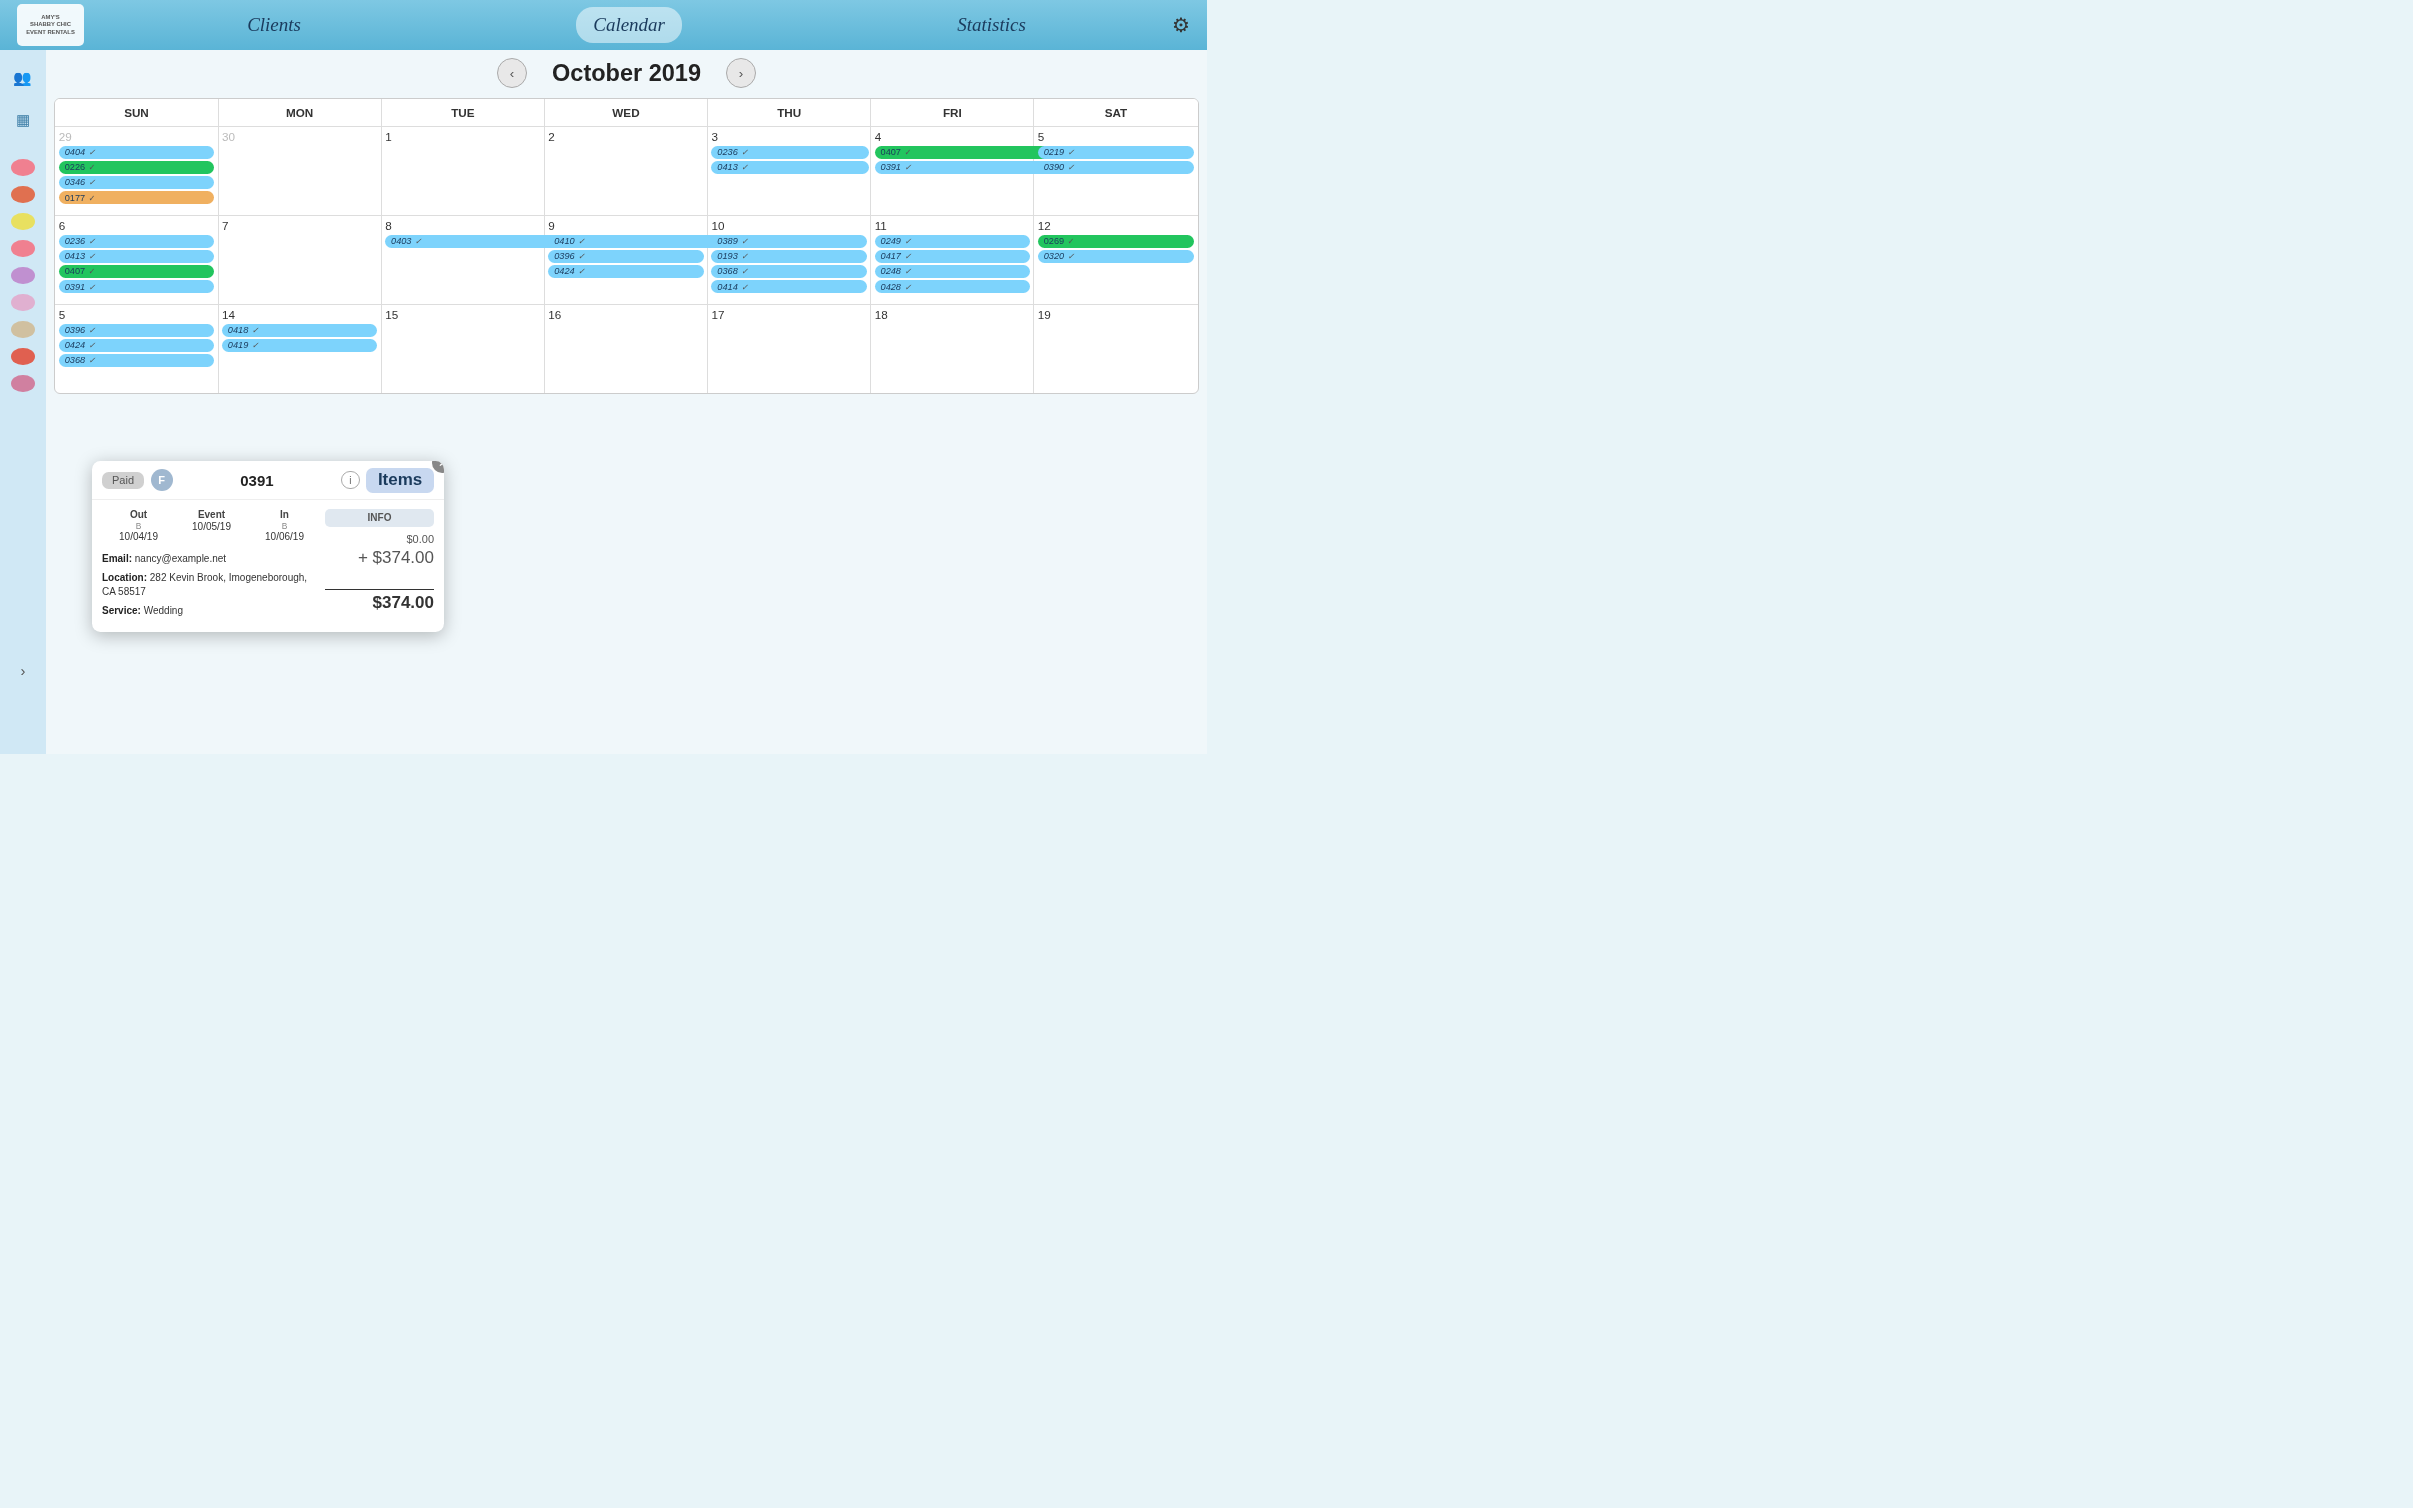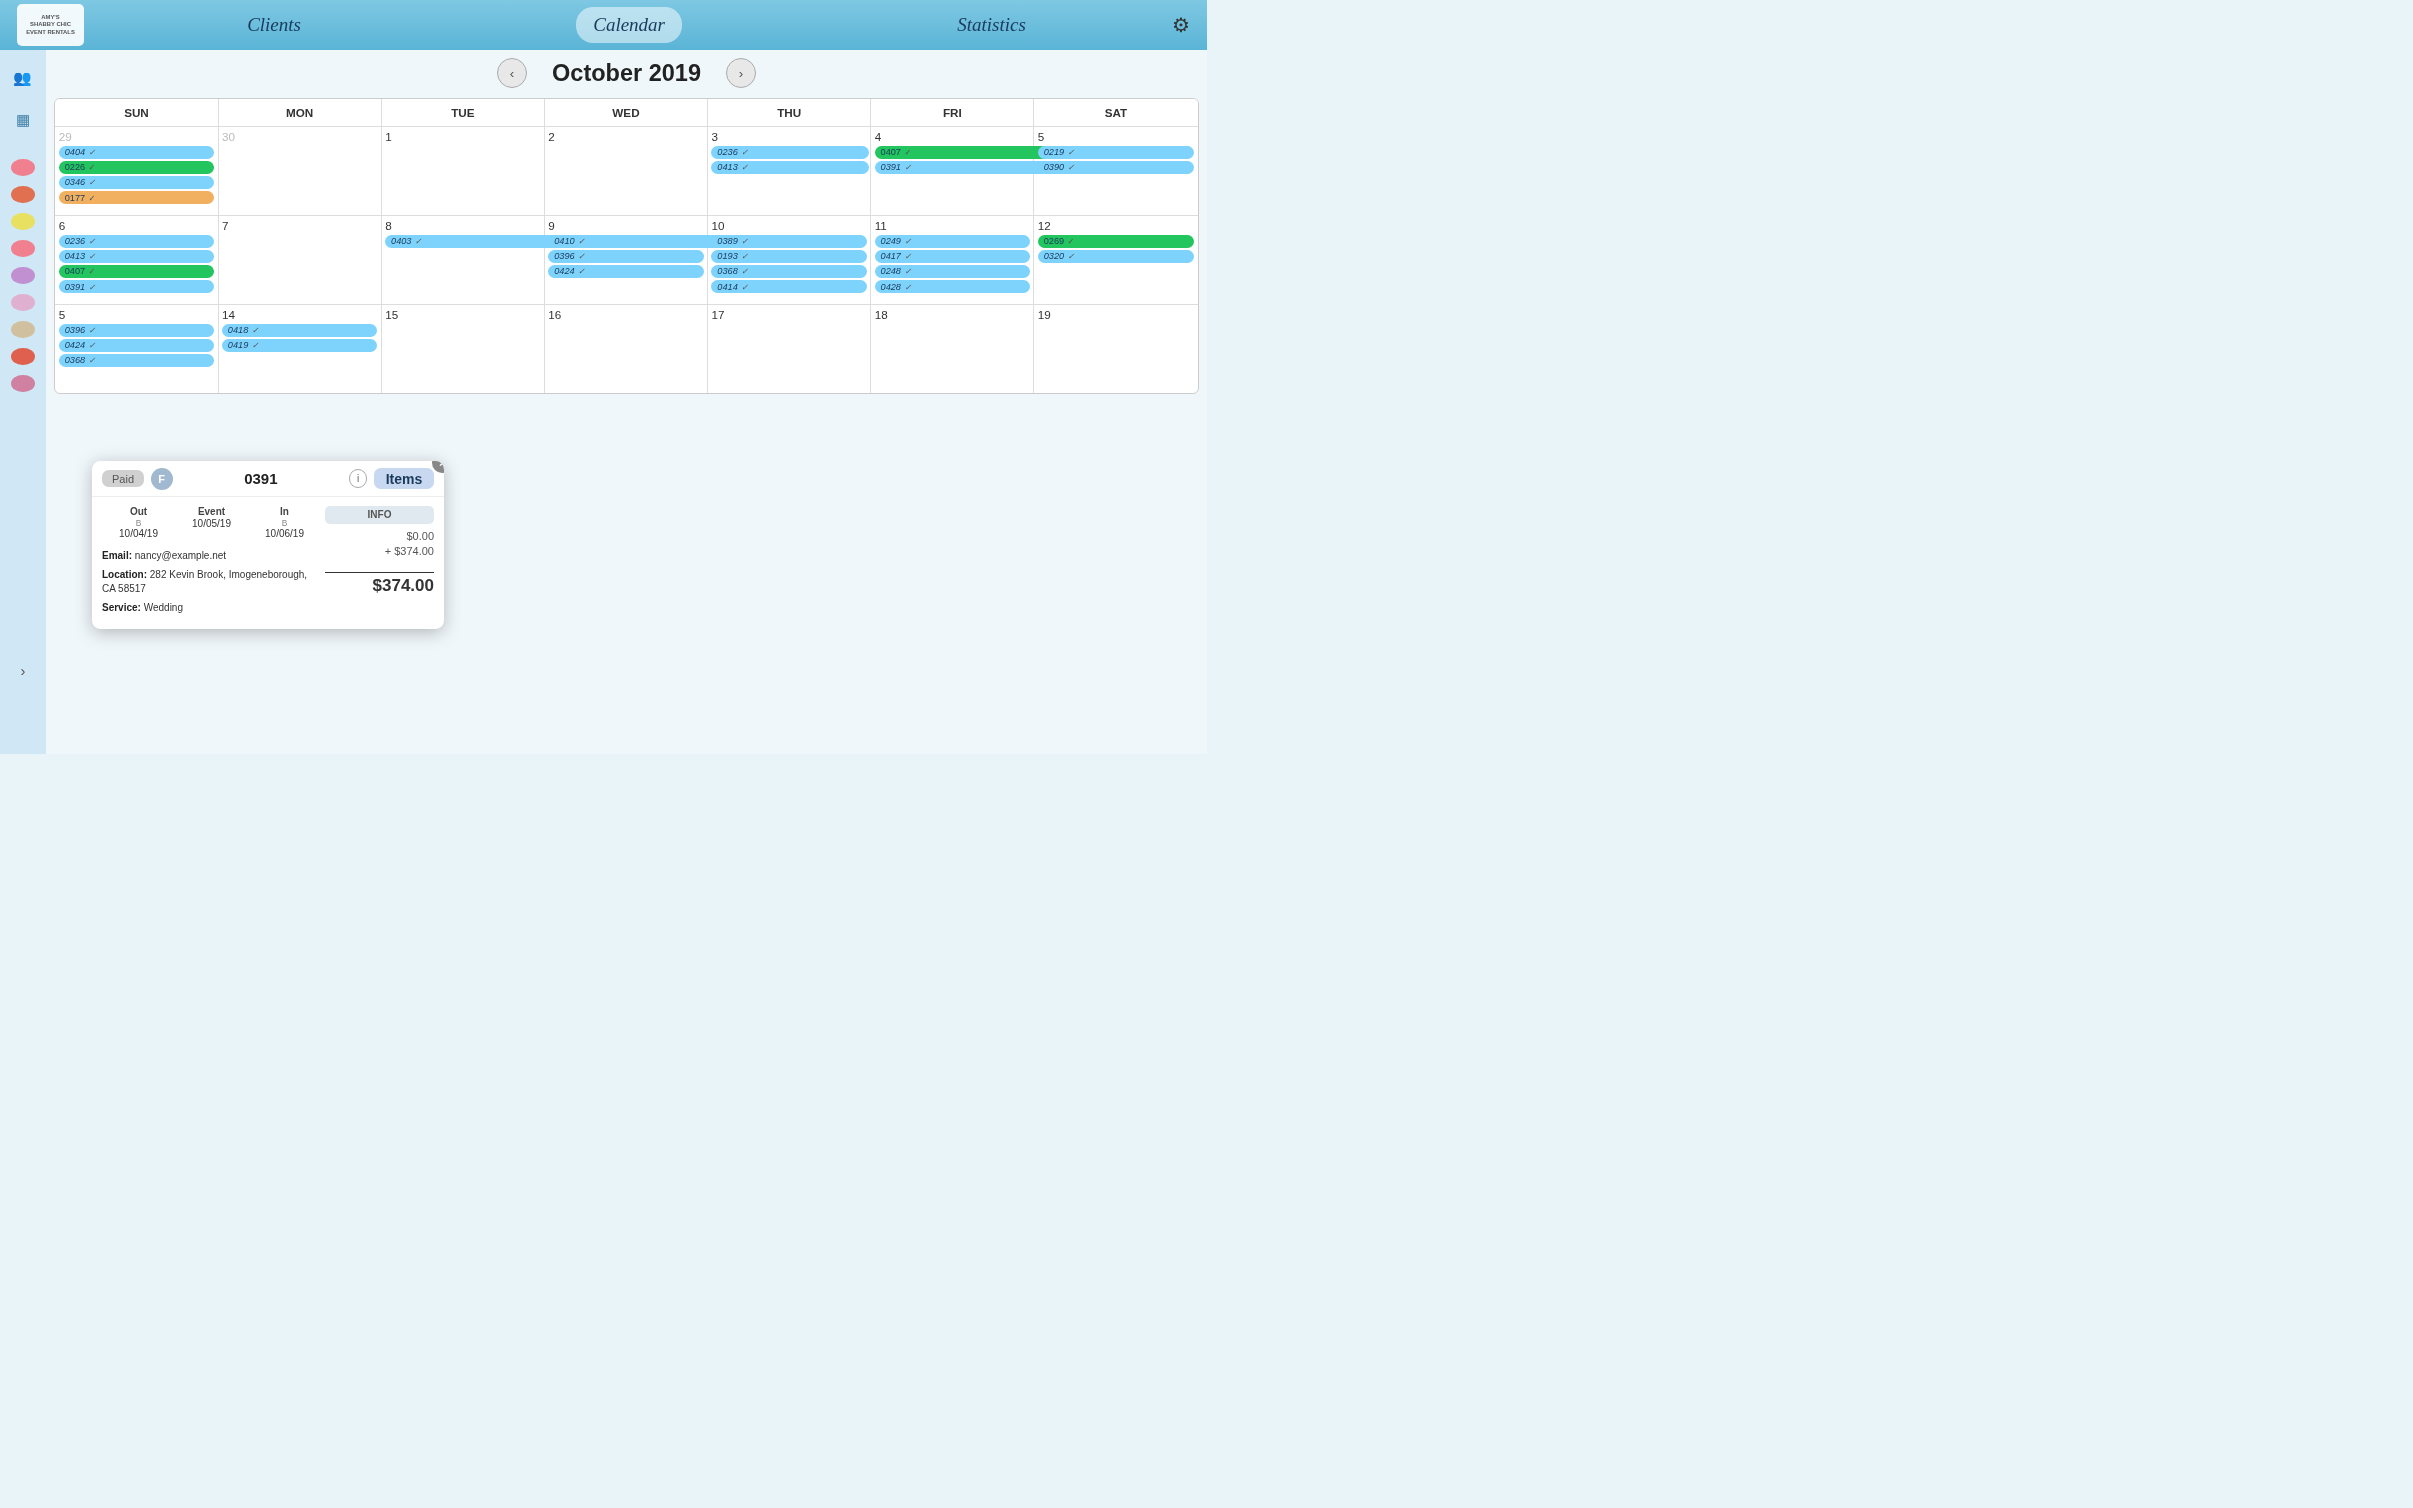--- a/index.html
+++ b/index.html
@@ -265,21 +265,21 @@
       align-items: center;
       justify-content: center;
       font-size: 10px;
       color: #666;
       cursor: pointer;
     }
     .popup-items-btn {
       background: #c8d8f0;
       border-radius: 6.7px;
       padding: 2.5px 11.7px;
-      font-size: 14px;
+      font-size: 17px;
       font-weight: bold;
       color: #1a3a5c;
       cursor: pointer;
     }
     .popup-close {
       position: absolute;
       top: -8.4px;
       right: -8.4px;
       width: 20px;
       height: 20px;
@@ -344,23 +344,23 @@
       margin-bottom: 6.7px;
     }
     .popup-price-line {
       text-align: right;
       font-size: 11px;
       color: #555;
       margin-bottom: 2.5px;
     }
     .popup-price-add {
       text-align: right;
-      font-size: 11px;
-      color: #555;
-      margin-bottom: 15px;
+      font-size: 17px;
+      color: #555;
+      margin-bottom: 21px;
     }
     .popup-price-total {
       text-align: right;
       font-size: 17px;
       font-weight: bold;
       color: #333;
       border-top: 1.7px solid #333;
       padding-top: 3.4px;
     }
   </style>

